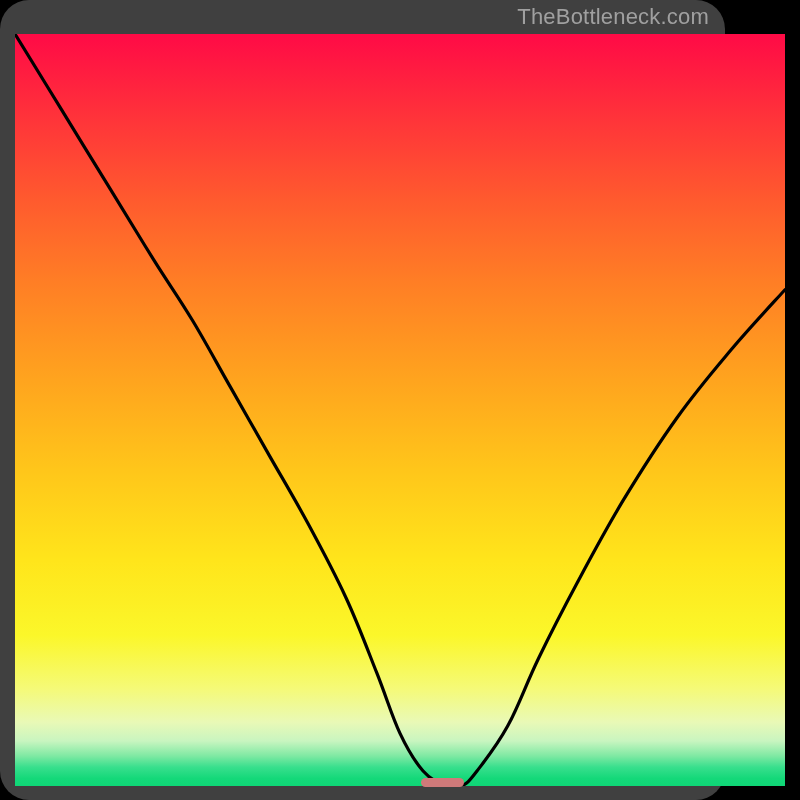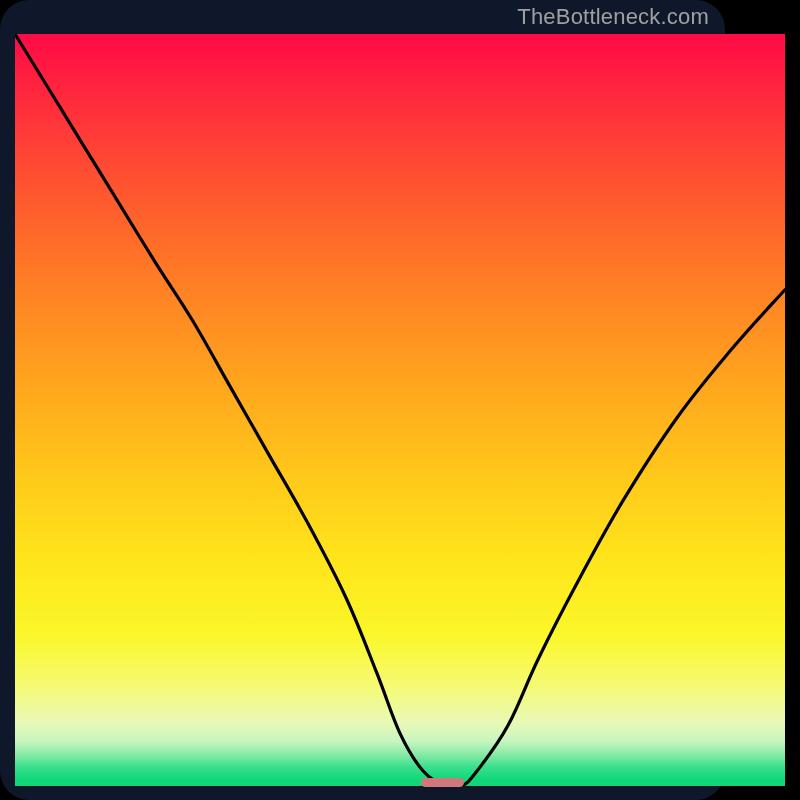--- a/index.html
+++ b/index.html
@@ -8,21 +8,21 @@
     width: 800px;
     height: 800px;
     background: #000;
     overflow: hidden;
     font-family: Arial, Helvetica, sans-serif;
   }
   .frame {
     position: relative;
     width: 725px;
     height: 800px;
-    background: #0f172a;
+    background: #404040;
     border-radius: 29px;
   }
   .plot-area {
     position: absolute;
     left: 15px;
     top: 34px;
     width: 770px;
     height: 752px;
     
     background: linear-gradient(

